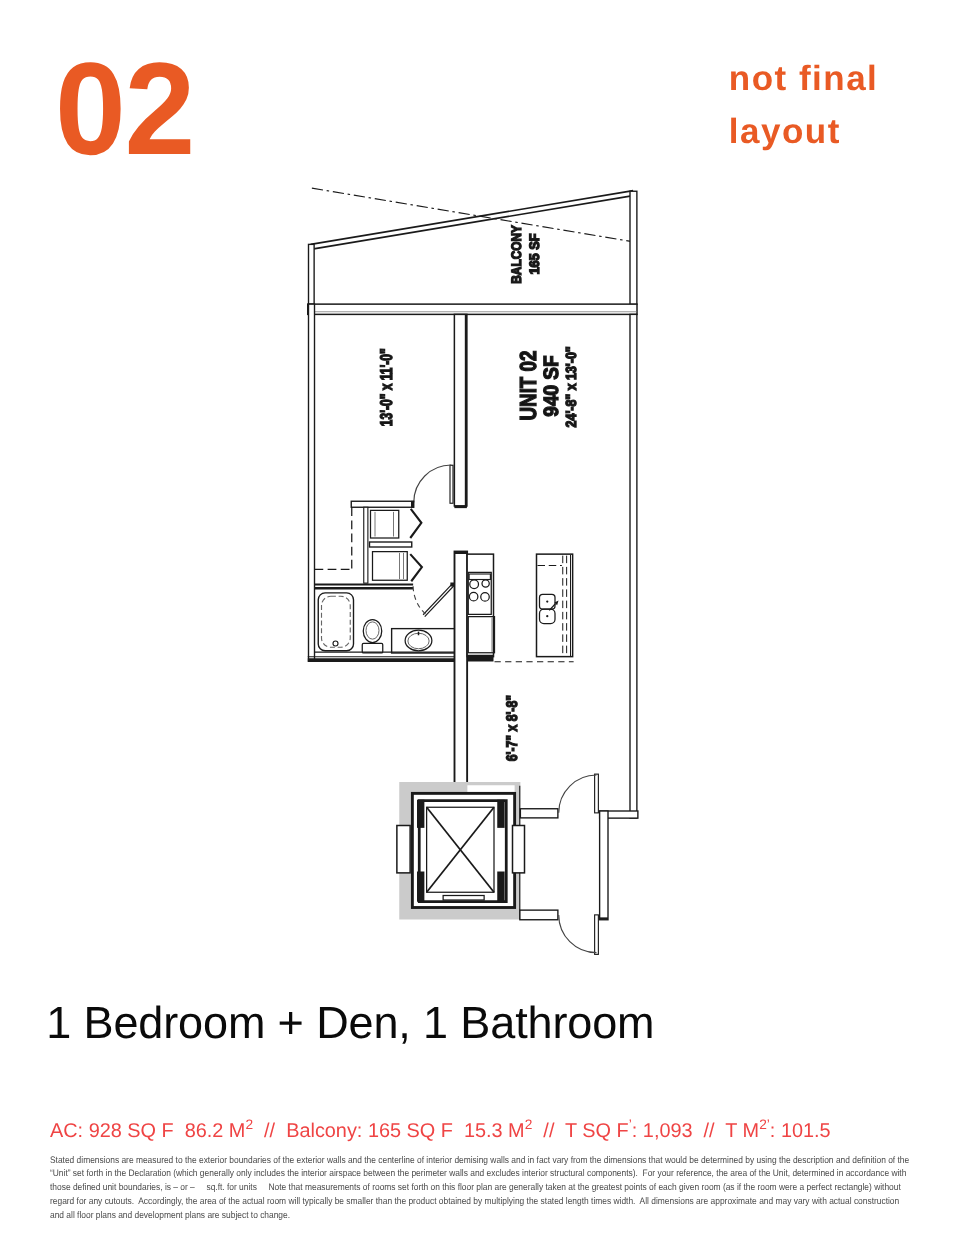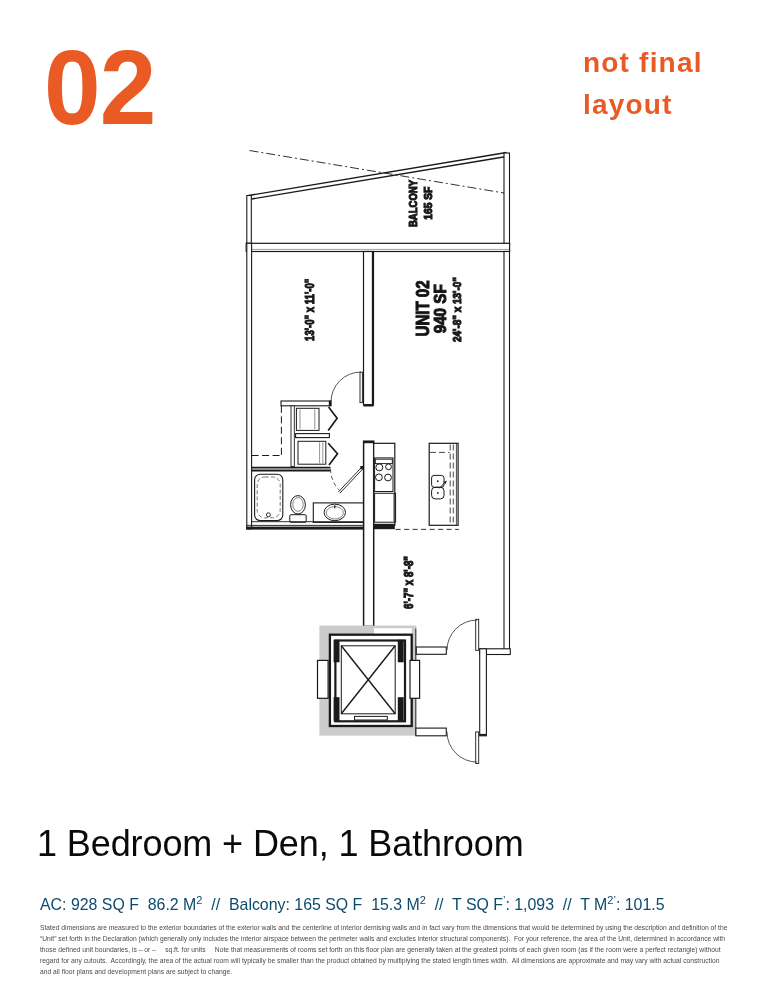--- a/index.html
+++ b/index.html
@@ -170,22 +170,22 @@
 <rect x="479.7" y="733.9" width="6.7" height="1.9" fill="#1a1a1a" stroke="none"></rect>
 
 <rect x="415.9" y="728.1" width="30.4" height="7.7" fill="#fff"></rect>
 
 <rect x="475.7" y="731.9" width="3" height="31.6" fill="#fff" stroke-width="0.9"></rect>
 
 <path d="M447,731.9 A30.2,30.2 0 0 0 477.2,762.1" stroke="#444" stroke-width="0.9"></path>
 </g>
 </svg>
 
-<div class="abs" style="left:37px;top:823px;font-size:36px;color:#0a0a0a;letter-spacing:-0.1px;white-space:nowrap;">1 Bedroom + Den, 1 Bathroom</div>
+<div class="abs" style="left:37px;top:797px;font-size:36px;color:#0a0a0a;letter-spacing:-0.1px;white-space:nowrap;">1 Bedroom + Den, 1 Bathroom</div>
 
-<div class="abs" style="left:40px;top:894px;font-size:15.9px;color:#0c4a6e;white-space:nowrap;">AC: 928 SQ F&nbsp; 86.2 M<sup style="font-size:11px;">2</sup>&nbsp; //&nbsp; Balcony: 165 SQ F&nbsp; 15.3 M<sup style="font-size:11px;">2</sup>&nbsp; //&nbsp; T SQ F<sup style="font-size:11px;">’</sup>: 1,093&nbsp; //&nbsp; T M<sup style="font-size:11px;">2’</sup>: 101.5</div>
+<div class="abs" style="left:40px;top:894px;font-size:15.9px;color:#ef4444;white-space:nowrap;">AC: 928 SQ F&nbsp; 86.2 M<sup style="font-size:11px;">2</sup>&nbsp; //&nbsp; Balcony: 165 SQ F&nbsp; 15.3 M<sup style="font-size:11px;">2</sup>&nbsp; //&nbsp; T SQ F<sup style="font-size:11px;">’</sup>: 1,093&nbsp; //&nbsp; T M<sup style="font-size:11px;">2’</sup>: 101.5</div>
 
 <div class="abs" style="left:40px;top:922px;font-size:7.6px;line-height:11px;color:#4a4a4a;white-space:nowrap;transform:scaleX(0.885);transform-origin:left top;">
 Stated dimensions are measured to the exterior boundaries of the exterior walls and the centerline of interior demising walls and in fact vary from the dimensions that would be determined by using the description and definition of the<br>
 “Unit” set forth in the Declaration (which generally only includes the interior airspace between the perimeter walls and excludes interior structural components).&nbsp; For your reference, the area of the Unit, determined in accordance with<br>
 those defined unit boundaries, is – or –&nbsp;&nbsp;&nbsp;&nbsp;&nbsp;sq.ft. for units&nbsp;&nbsp;&nbsp;&nbsp;&nbsp;Note that measurements of rooms set forth on this floor plan are generally taken at the greatest points of each given room (as if the room were a perfect rectangle) without<br>
 regard for any cutouts.&nbsp; Accordingly, the area of the actual room will typically be smaller than the product obtained by multiplying the stated length times width.&nbsp; All dimensions are approximate and may vary with actual construction<br>
 and all floor plans and development plans are subject to change.</div>
 
 </body></html>

